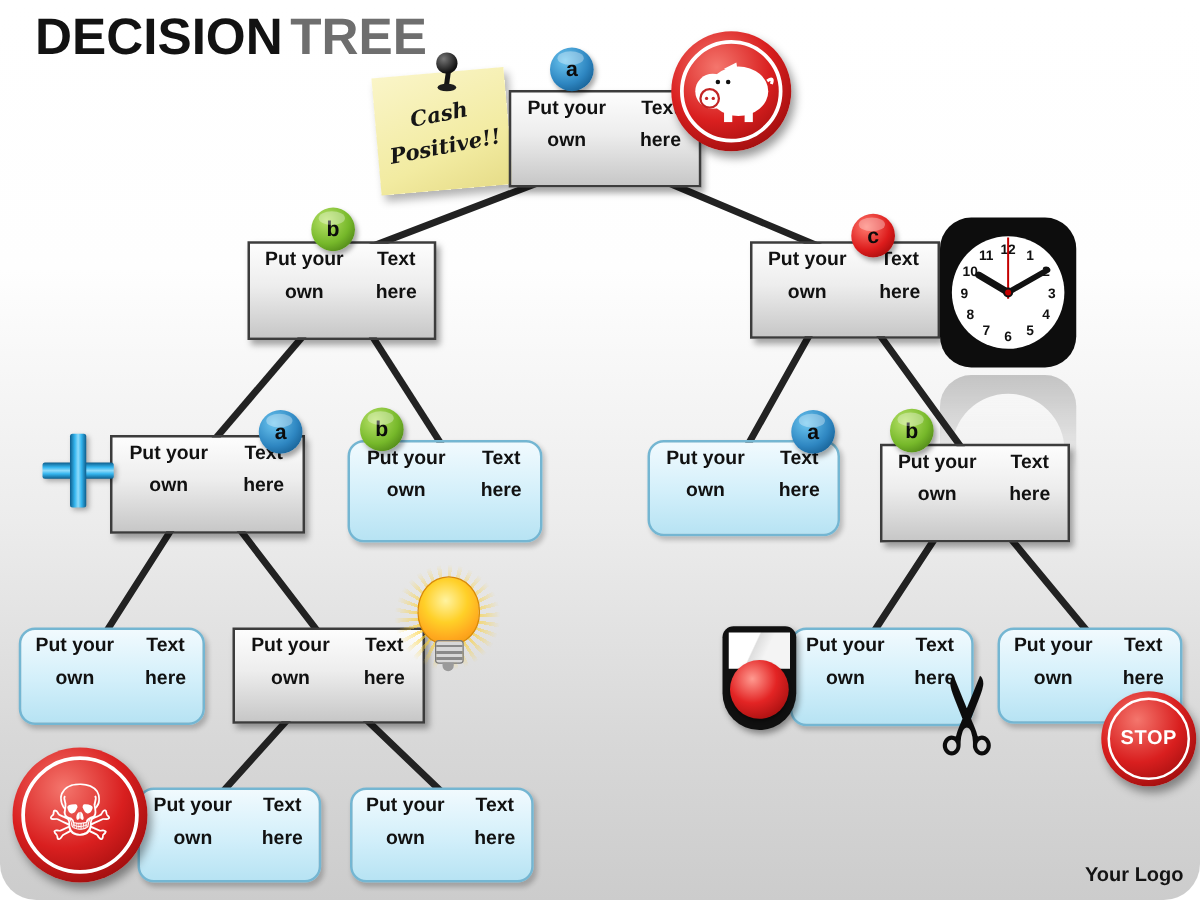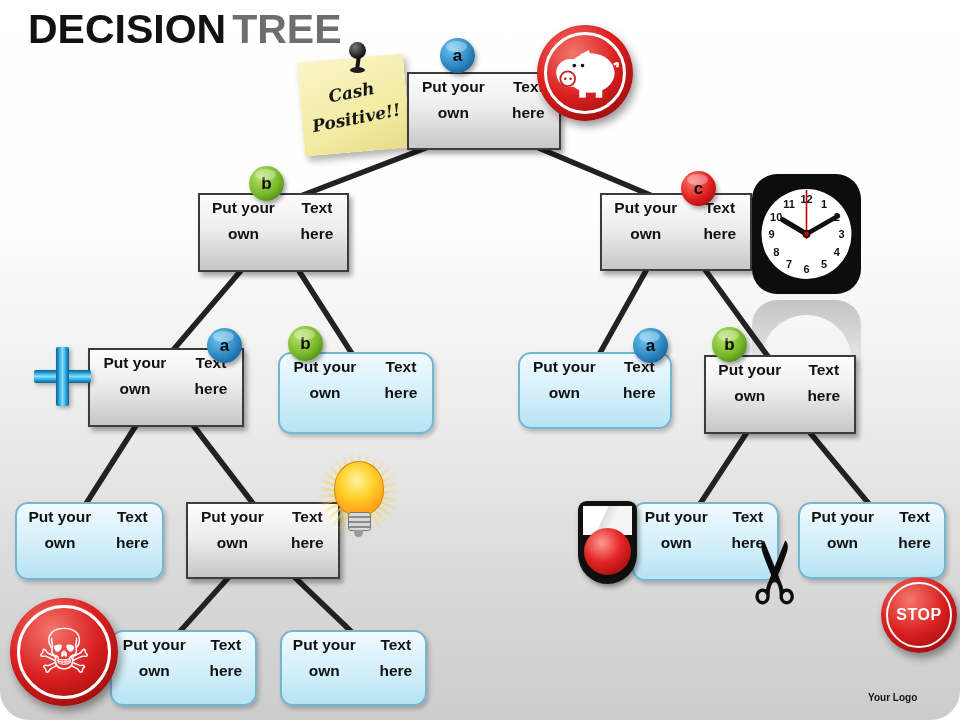--- a/index.html
+++ b/index.html
@@ -79,21 +79,21 @@
   .power .top{position:absolute;left:5px;right:5px;top:5px;height:29px;
         background:linear-gradient(115deg,#ffffff 40%,#dedede 42%,#f4f4f4 60%);}
   .power .dome{position:absolute;left:6px;top:27px;width:47px;height:47px;border-radius:50%;
         background:radial-gradient(circle at 38% 32%,#ff9a90,#e32424 45%,#9d0c0c 88%);
         box-shadow:0 2px 3px rgba(0,0,0,.45);}
   
   .scissors{position:absolute;left:726px;top:512px;width:100px;height:120px;z-index:7;
         display:flex;align-items:center;justify-content:center;}
   .scissors span{font-size:86px;color:#0c0c0c;transform:rotate(-90deg);line-height:1;}
   
-  .footer-logo{position:absolute;left:868px;top:692px;font-size:10px;font-weight:bold;color:#141414;z-index:2;}
+  .footer-logo{position:absolute;left:868px;top:692px;font-size:16px;font-weight:bold;color:#141414;z-index:2;}
   .clock-num{font-size:11px;font-weight:bold;fill:#111;}
 </style>
 </head>
 <body>
 
 <div id="slide">
 
   <div class="title">
     <span>DECISION</span><span class="accent">TREE</span>
   </div>
@@ -265,20 +265,20 @@
 
   <div class="power">
     <div class="top"></div>
     <div class="dome"></div>
   </div>
 
   <div class="scissors">
     <span>✂</span>
   </div>
 
-  <div class="red-badge" style="left:881px;top:577px;width:76px;height:76px">
+  <div class="red-badge" style="left:881px;top:553px;width:76px;height:76px">
     <div class="ring" style="inset:5px;border-width:2.5px"></div>
     <span class="stop-label">STOP</span>
   </div>
 
   <div class="footer-logo">Your Logo</div>
 
 </div>
 
 </body></html>

